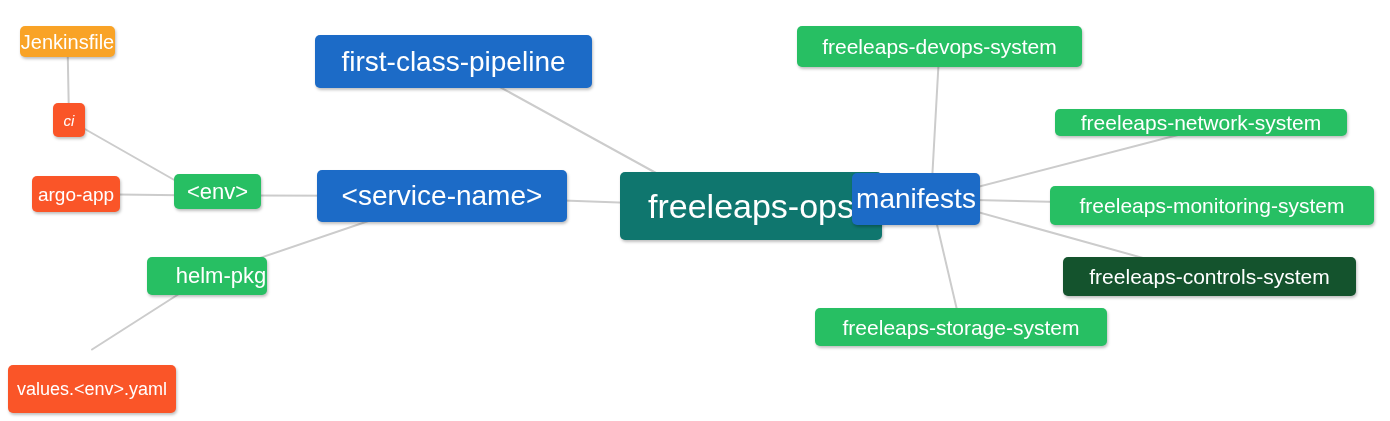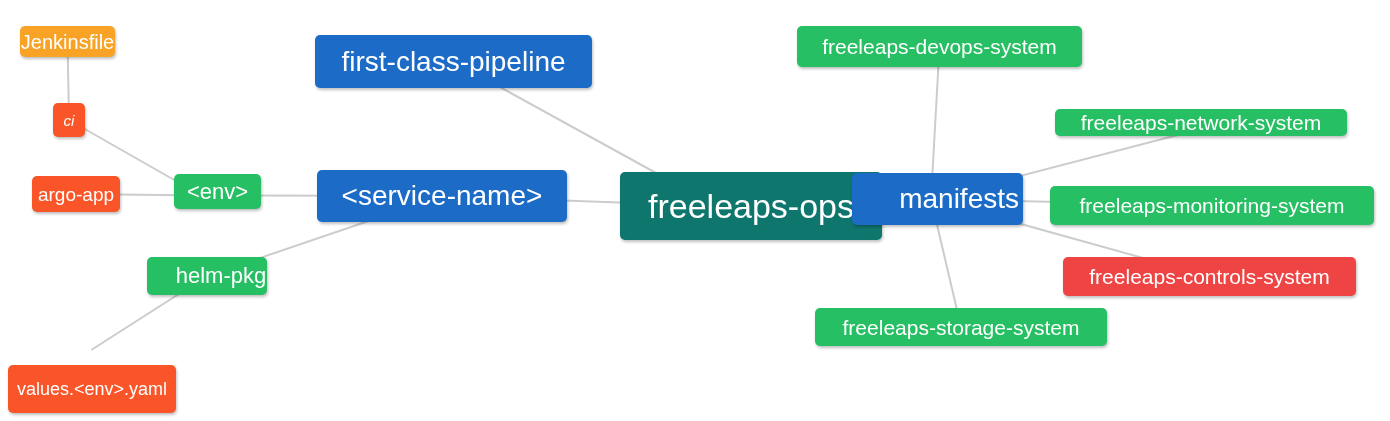--- a/index.html
+++ b/index.html
@@ -80,31 +80,31 @@
     </div>
     <div class="node" style="left: 315px; top: 35px; width: 277px; height: 53px; background: rgb(28, 107, 199); font-size: 28px; color: rgb(255, 255, 255);">
       <span>first-class-pipeline</span>
     </div>
     <div class="node" style="left: 317px; top: 170px; width: 250px; height: 52px; background: rgb(28, 107, 199); font-size: 28px; color: rgb(255, 255, 255);">
       <span>&lt;service-name&gt;</span>
     </div>
     <div class="node" style="left: 585px; top: 172px; width: 262px; height: 68px; background: #0f766e; font-size: 34px; color: rgb(255, 255, 255); margin-left: 35px;">
       <span>freeleaps-ops</span>
     </div>
-    <div class="node" style="left: 852px; top: 173px; width: 171px; height: 52px; background: rgb(28, 107, 199); font-size: 28px; color: rgb(255, 255, 255); justify-content: flex-end;">
+    <div class="node" style="left: 852px; top: 173px; width: 128px; height: 52px; background: rgb(28, 107, 199); font-size: 28px; color: rgb(255, 255, 255);">
       <span>manifests</span>
     </div>
     <div class="node" style="left: 797px; top: 26px; width: 285px; height: 41px; background: rgb(39, 191, 99); font-size: 21px; color: rgb(255, 255, 255);">
       <span>freeleaps-devops-system</span>
     </div>
     <div class="node" style="left: 1055px; top: 109px; width: 292px; height: 27px; background: rgb(39, 191, 99); font-size: 21px; color: rgb(255, 255, 255);">
       <span>freeleaps-network-system</span>
     </div>
     <div class="node" style="left: 1050px; top: 186px; width: 324px; height: 39px; background: rgb(39, 191, 99); font-size: 21px; color: rgb(255, 255, 255);">
       <span>freeleaps-monitoring-system</span>
     </div>
-    <div class="node" style="left: 1063px; top: 257px; width: 293px; height: 39px; background: #ef4444; font-size: 21px; color: rgb(255, 255, 255);">
+    <div class="node" style="left: 1063px; top: 257px; width: 293px; height: 39px; background: #14532d; font-size: 21px; color: rgb(255, 255, 255);">
       <span>freeleaps-controls-system</span>
     </div>
     <div class="node" style="left: 815px; top: 308px; width: 292px; height: 38px; background: rgb(39, 191, 99); font-size: 21px; color: rgb(255, 255, 255);">
       <span>freeleaps-storage-system</span>
     </div>
   </div>
 
 </body></html>

